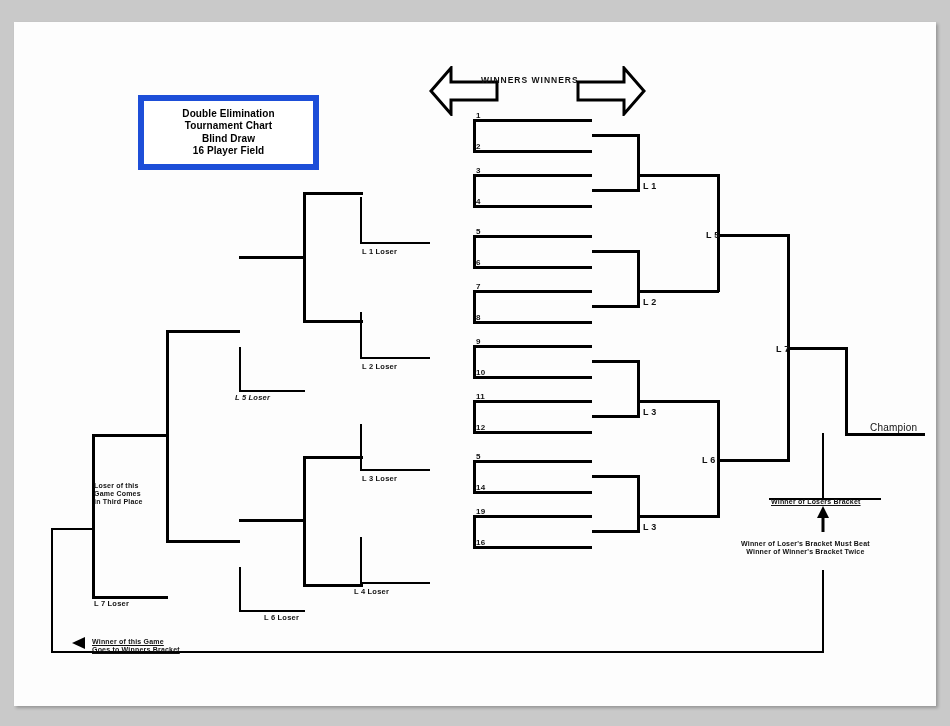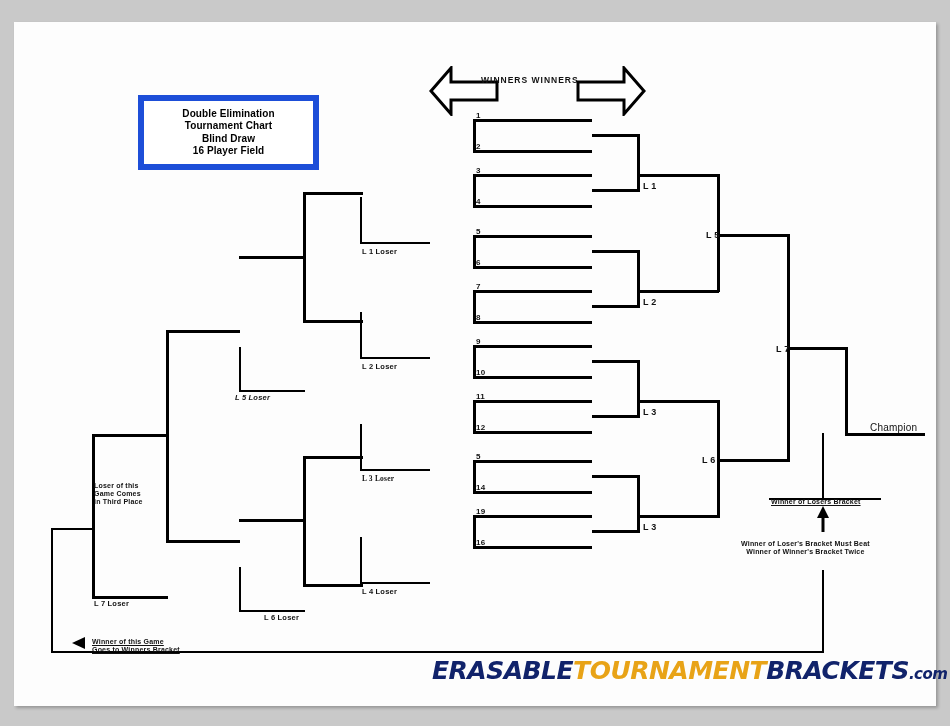--- a/index.html
+++ b/index.html
@@ -230,25 +230,25 @@
     <div class="ln v2" style="left:346px; top:175px; height:47px;"></div>
     <div class="ln h2" style="left:346px; top:220px; width:70px;"></div>
     <div class="lbl slabel" style="left:348px; top:226px;">L 1 Loser</div>
 
     <div class="ln v2" style="left:346px; top:290px; height:47px;"></div>
     <div class="ln h2" style="left:346px; top:335px; width:70px;"></div>
     <div class="lbl slabel" style="left:348px; top:341px;">L 2 Loser</div>
 
     <div class="ln v2" style="left:346px; top:402px; height:47px;"></div>
     <div class="ln h2" style="left:346px; top:447px; width:70px;"></div>
-    <div class="lbl slabel" style="left:348px; top:453px;font-family:Liberation Serif, serif;">L 3 Loser</div>
+    <div class="lbl slabel" style="left:348px; top:453px;">L 3 Loser</div>
 
     <div class="ln v2" style="left:346px; top:515px; height:47px;"></div>
     <div class="ln h2" style="left:346px; top:560px; width:70px;"></div>
-    <div class="lbl slabel" style="left:348px; top:566px;">L 4 Loser</div>
+    <div class="lbl slabel" style="left:340px; top:566px;">L 4 Loser</div>
 
     <div class="ln v" style="left:289px; top:170px; height:130px;"></div>
     <div class="ln h" style="left:289px; top:170px; width:60px;"></div>
     <div class="ln h" style="left:289px; top:298px; width:60px;"></div>
     <div class="ln h" style="left:225px; top:234px; width:66px;"></div>
 
     <div class="ln v" style="left:289px; top:434px; height:130px;"></div>
     <div class="ln h" style="left:289px; top:434px; width:60px;"></div>
     <div class="ln h" style="left:289px; top:562px; width:60px;"></div>
     <div class="ln h" style="left:225px; top:497px; width:66px;"></div>
@@ -300,18 +300,15 @@
         <polygon points="8,0 14,12 2,12" fill="#000"></polygon>
         <rect x="6.5" y="10" width="3" height="16" fill="#000"></rect>
       </svg>
     </div>
 
     <div class="lbl tinylabel" style="left:727px; top:518px; text-align:center;">
       <div>Winner of Loser's Bracket Must Beat</div>
       <div>Winner of Winner's Bracket Twice</div>
     </div>
 
-    <div id="logo">
-      <span class="a">ERASABLE</span><span class="b">TOURNAMENT</span><span class="c">BRACKETS</span><span class="d">.com</span>
-    </div>
 
   </div>
 </div>
 
 </body></html>

